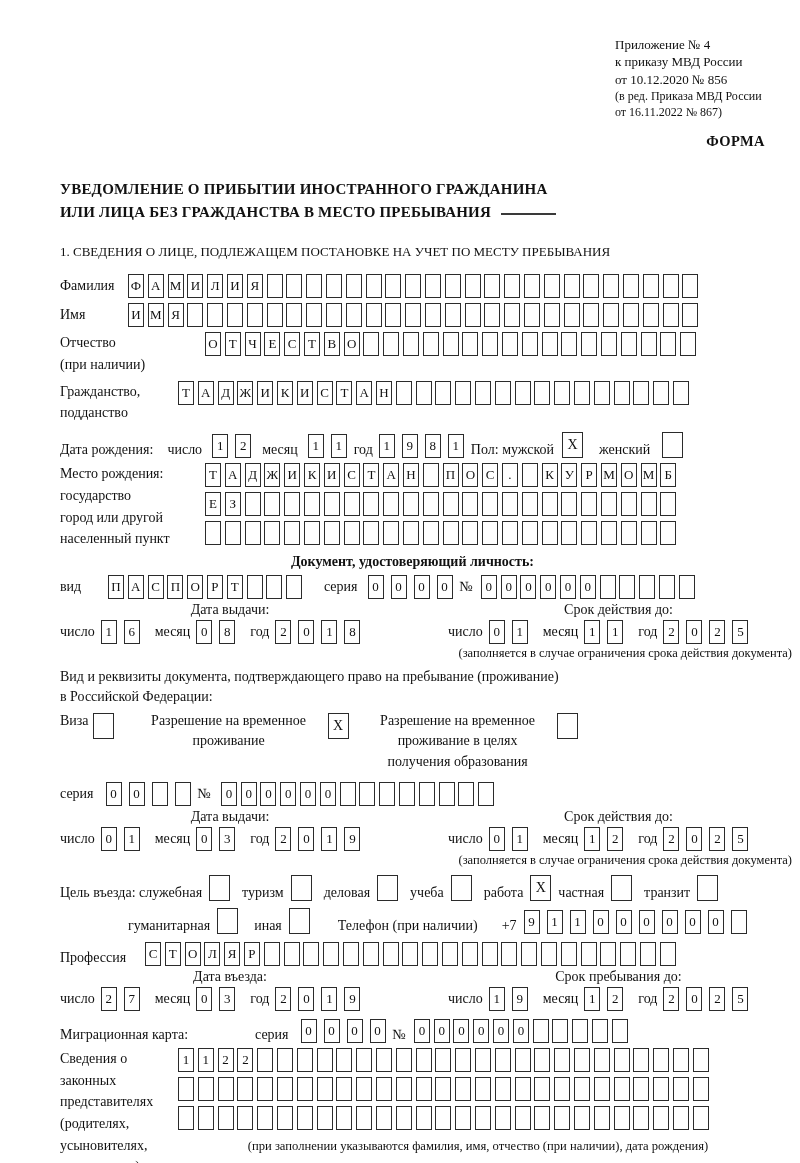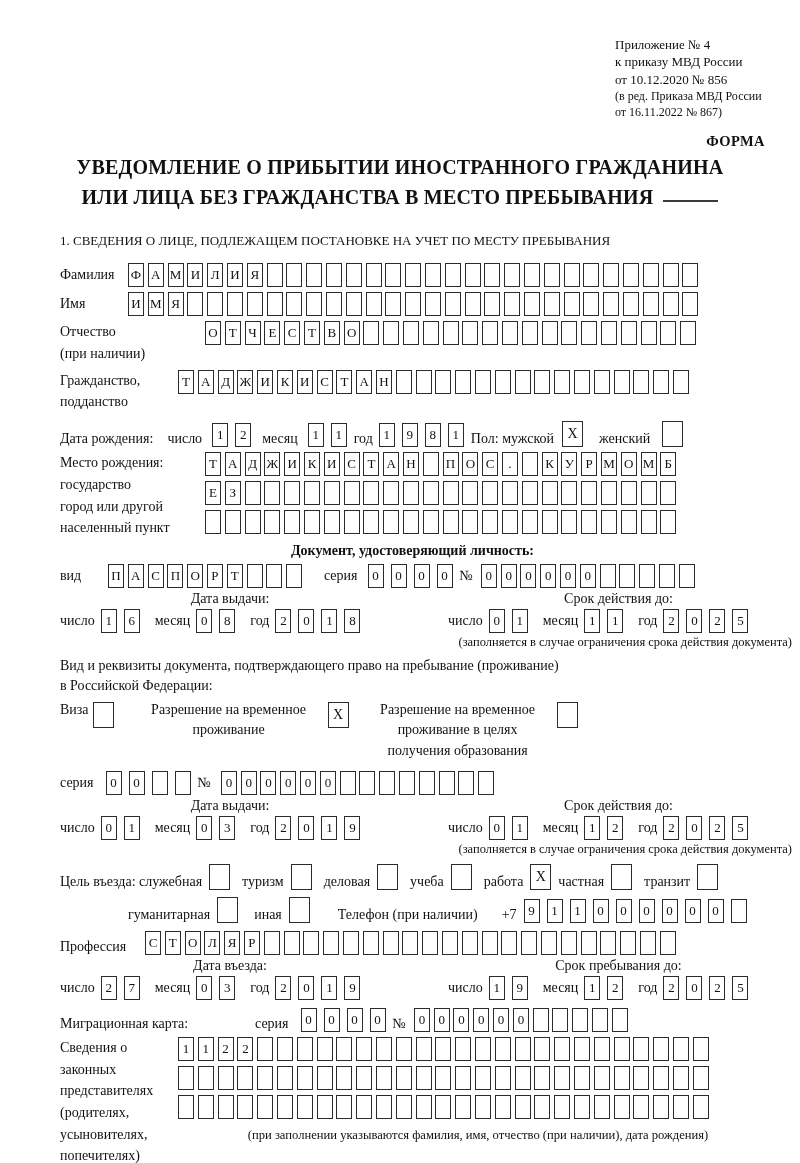--- a/index.html
+++ b/index.html
@@ -9,21 +9,21 @@
     font-family:"Liberation Serif", serif;
     color:#111; font-size:14px;
     position:relative; overflow:hidden;
   }
   .page { width:800px; height:1163px; padding:36px 8px 10px 60px; overflow:hidden; }
 
   .hdr-block { margin-left:555px; font-size:13px; line-height:1.34; }
   .hdr-small { font-size:12px; }
   .forma { width:705px; text-align:right; font-weight:bold; font-size:14.5px; margin-top:13px; letter-spacing:0.4px; }
 
-  .title { width:680px; text-align:center; font-weight:bold; font-size:20px; line-height:1.5; margin-top:2px; letter-spacing:0.2px; }
+  .title { width:680px; text-align:left; font-weight:bold; font-size:15px; line-height:1.5; margin-top:28px; letter-spacing:0.2px; }
   .title-underline { display:inline-block; width:55px; height:2px; background:#3a3a3a; margin-left:10px; vertical-align:2px; }
 
   .sec-heading { font-weight:normal; font-size:13px; margin-top:21px; }
 
   .row { display:flex; align-items:center; margin-top:5px; }
   .mt8 { margin-top:8px;align-items:flex-end; } .mt10 { margin-top:10px; } .mt14 { margin-top:14px; }
   .lbl { flex:none; white-space:nowrap; }
   .w48 { width:48px; } .w68 { width:68px; } .w85 { width:85px; }
   .w118 { width:118px; } .w145 { width:145px; }
 

